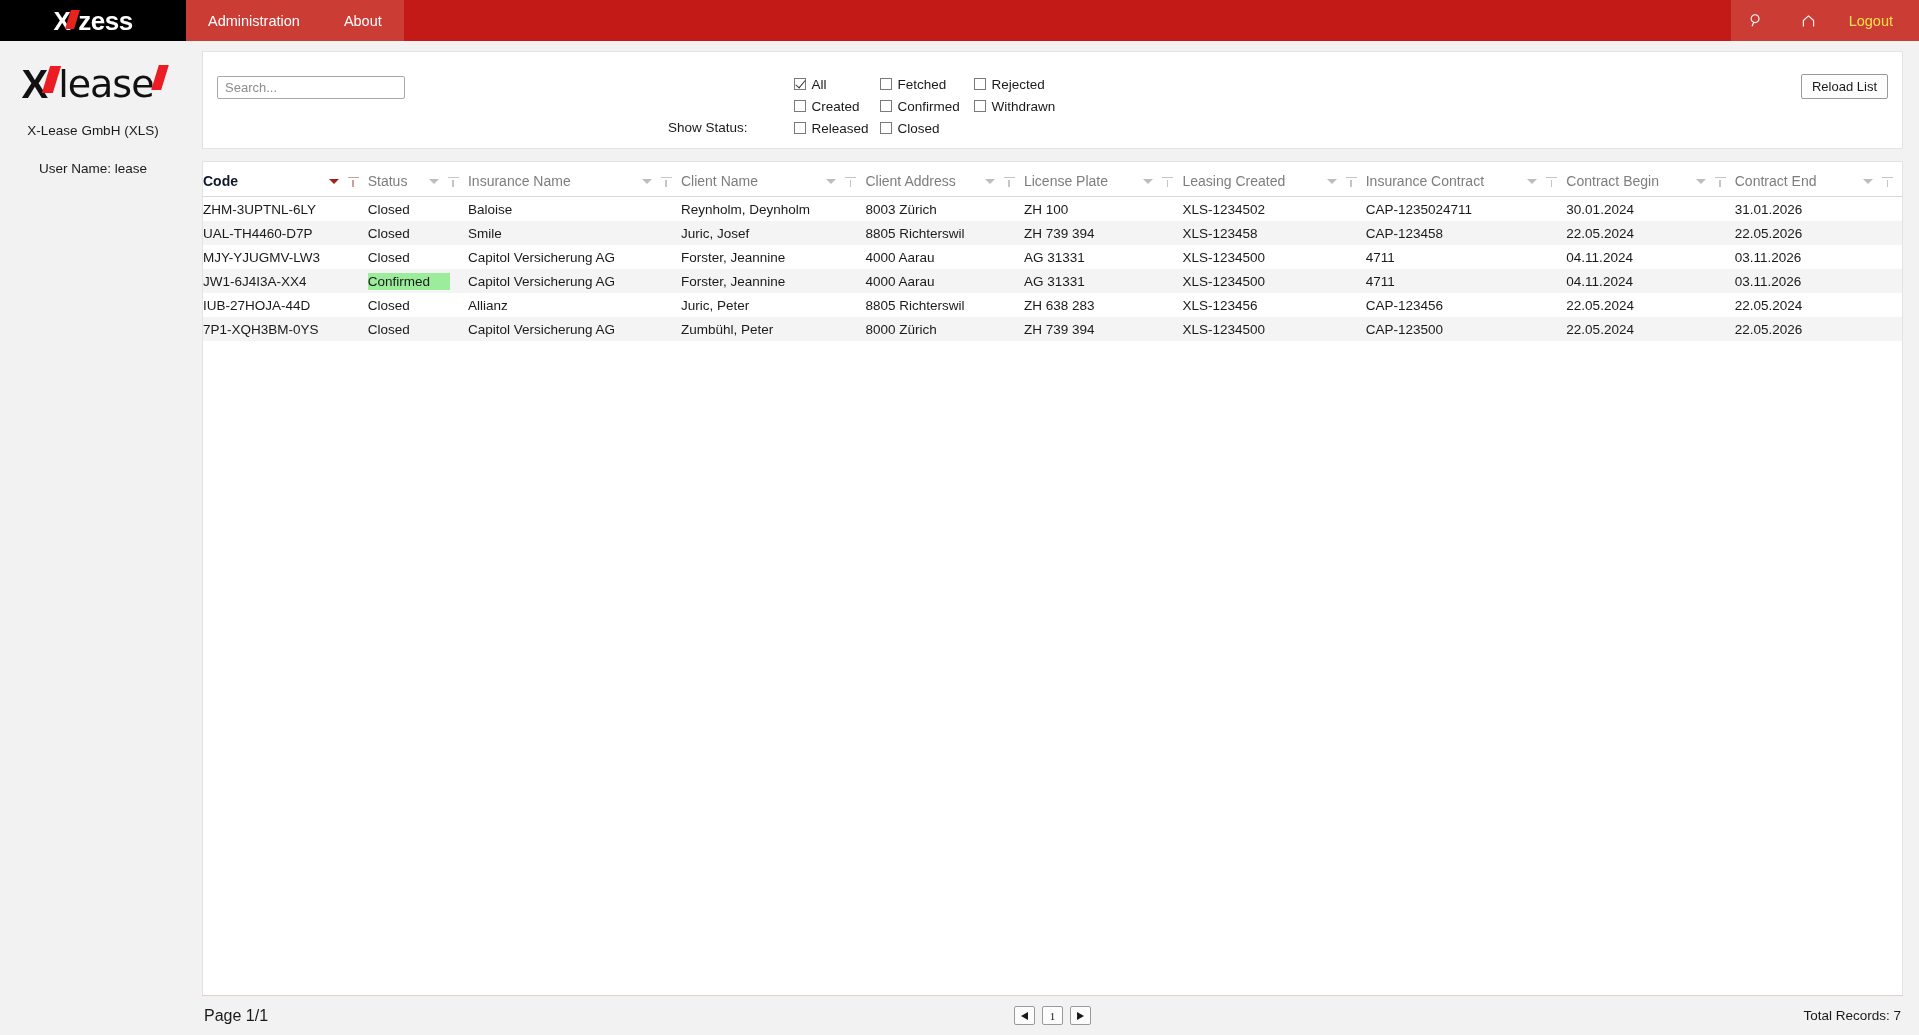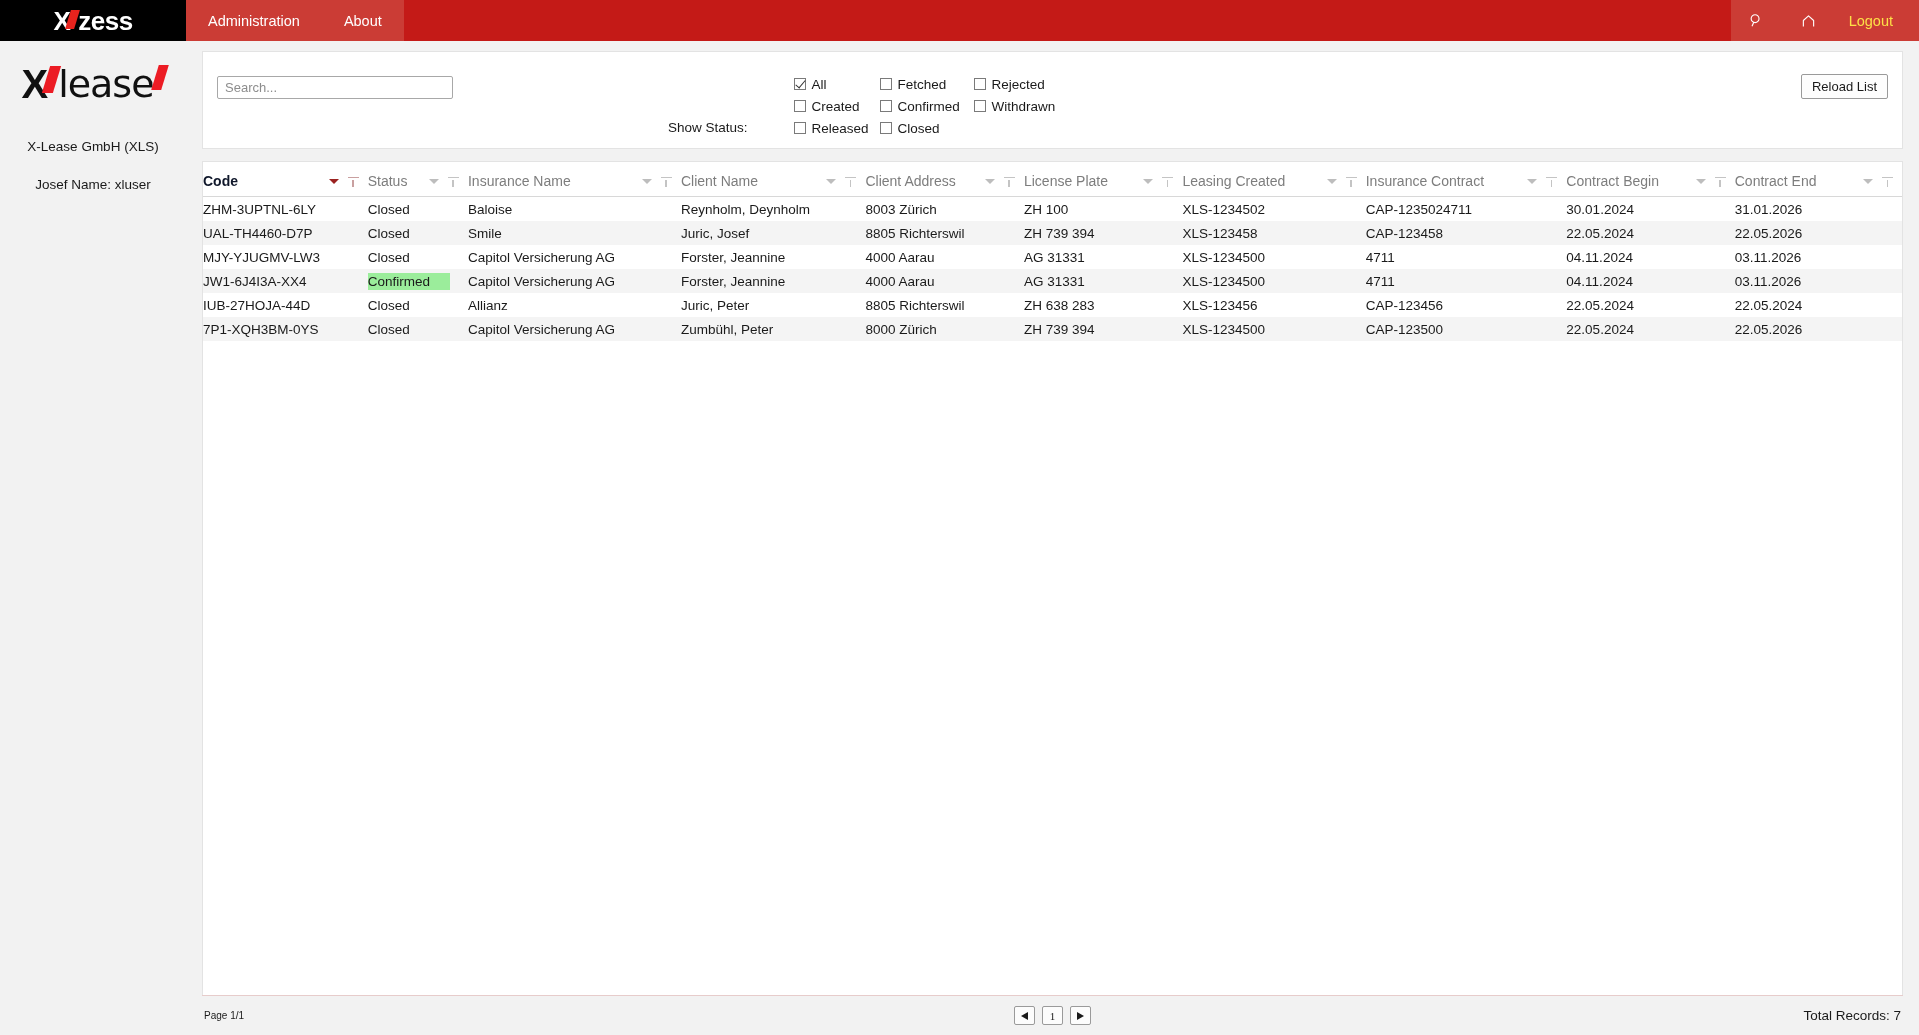--- a/index.html
+++ b/index.html
@@ -87,21 +87,21 @@
     font-weight: 400; font-family: "DejaVu Sans", sans-serif;
     font-size: 38px; letter-spacing: -1px;
   }
   .xlease-logo .sl2 {
     display: inline-block; width: 10px; height: 25px;
     background: #ec1c24; transform: skewX(-17deg);
     margin-left: 1px; position: relative; top: -7px;
   }
   .side-line {
     font-size: 13.5px; color: #1a1a1a;
-    margin-top: 24px;
+    margin-top: 8px;
   }
   .side-line.user { margin-top: 23px; }
 
   
   .main {
     position: absolute; top: 41px; left: 186px;
     width: 1733px; height: 994px;
     background: #f2f2f2;
     padding: 10px 16px 0 16px;
   }
@@ -111,21 +111,21 @@
   }
 
   
   .filter-panel {
     height: 98px;
     position: relative;
     padding: 0;
   }
   .search-input {
     position: absolute; left: 14px; top: 24px;
-    width: 236px; height: 23px;
+    width: 188px; height: 23px;
     border: 1px solid #a8a8a8;
     border-radius: 2px;
     font-size: 13px; color: #333;
     padding: 0 7px;
     font-family: "Liberation Sans", sans-serif;
     background: #fff;
     outline: none;
   }
   .search-input::placeholder { color: #8d8d8d; }
   .status-block {
@@ -249,21 +249,21 @@
   }
 
   
   .footer {
     position: absolute; left: 16px; right: 16px; bottom: 0;
     height: 40px;
     border-top: 1px solid #e7cccb;
     display: flex; align-items: center;
     background: #f2f2f2;
   }
-  .footer-left { font-size: 10px; color: #1a1a1a; padding-left: 2px; }
+  .footer-left { font-size: 16px; color: #1a1a1a; padding-left: 2px; }
   .footer-center {
     position: absolute; left: 0; right: 0;
     display: flex; justify-content: center; align-items: center;
     gap: 7px;
     pointer-events: none;
   }
   .pg-btn {
     width: 21px; height: 19px;
     border: 1px solid #9a9a9a;
     background: #fcfcfc;
@@ -322,21 +322,21 @@
 </div>
 
 <div class="sidebar">
   <div class="xlease-logo">
     <span class="x">X</span>
       <span class="sl"></span>
       <span class="lease">lease</span>
       <span class="sl2"></span>
   </div>
   <div class="side-line">X-Lease GmbH (XLS)</div>
-  <div class="side-line user">Josef Name: xluser</div>
+  <div class="side-line user">User Name: lease</div>
 </div>
 
 <div class="main">
 
   <div class="panel filter-panel">
     <input class="search-input" type="text" placeholder="Search..." style="">
     <div class="status-block">
       <div class="status-label">Show Status:</div>
       <div class="cb-grid">
 

